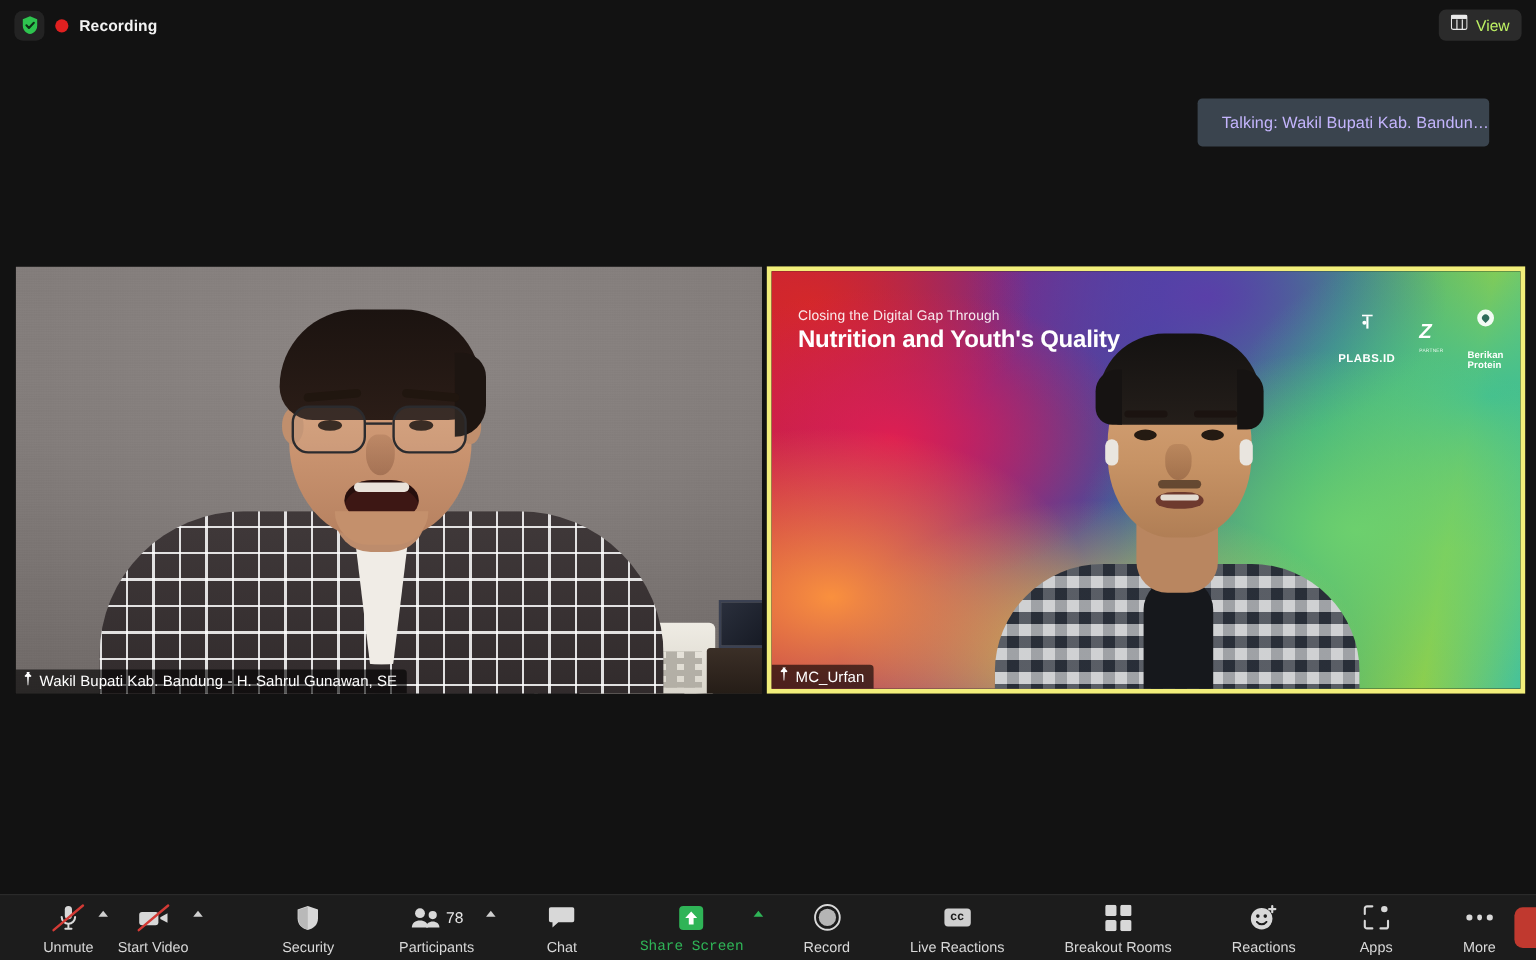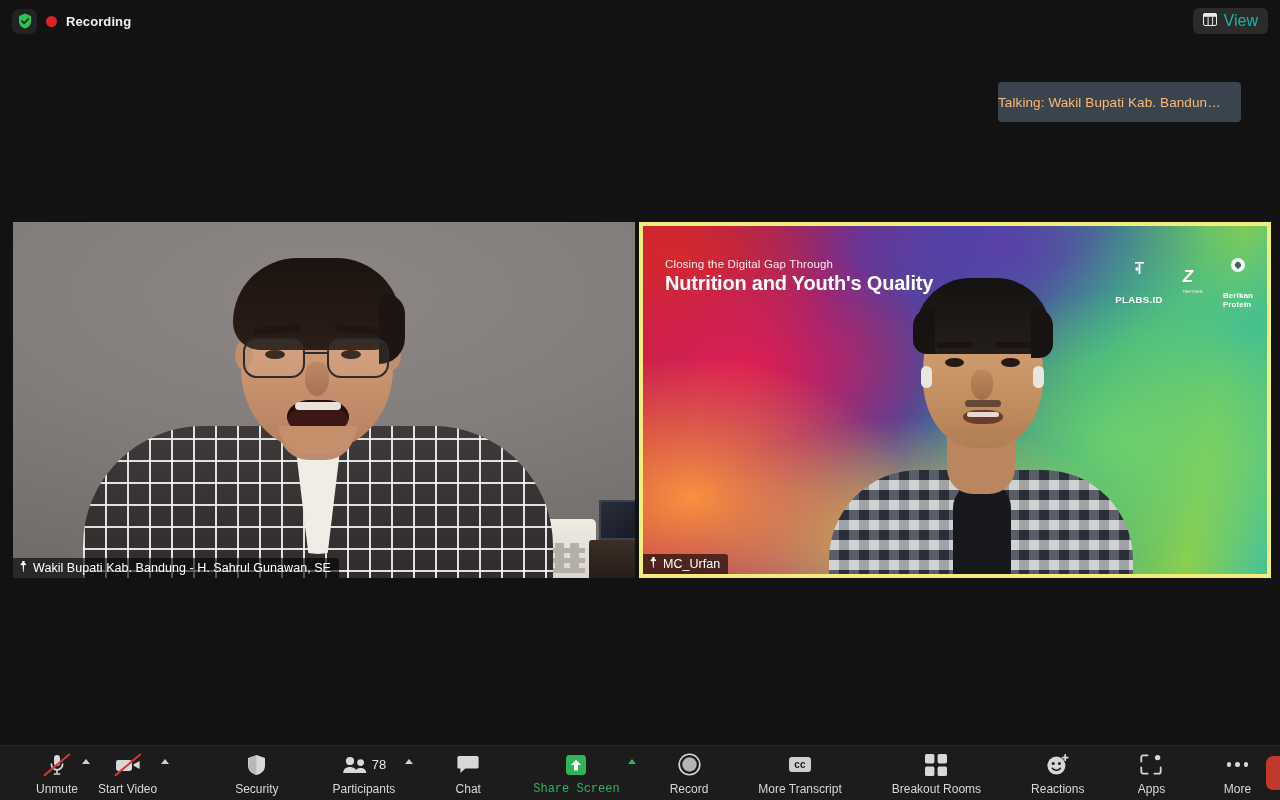--- a/index.html
+++ b/index.html
@@ -24,28 +24,28 @@
     display:flex; align-items:center; justify-content:center;
   }
   .rec-dot { width:11px; height:11px; border-radius:50%; background:#e02020; }
   .rec-text { color:#f2f2f2; font-size:13px; font-weight:700; letter-spacing:.1px; }
 
   .view-btn {
     position:absolute; right:12px; top:8px;
     height:26px; padding:0 10px; border-radius:6px; background:#2b2b2b;
     display:flex; align-items:center; gap:7px; cursor:pointer;
   }
-  .view-btn .lbl { color:#14b8a6; font-size:16px; }
+  .view-btn .lbl { color:#bef264; font-size:13px; }
 
   
   .talking-pill {
     position:absolute; left:998px; top:82px; width:243px; height:40px;
     background:#3a444e; border-radius:4px;
-    display:flex; align-items:center; justify-content:flex-start;
-    color:#fdba74; font-size:13.5px; letter-spacing:.1px;
+    display:flex; align-items:center; justify-content:flex-end;
+    color:#c4b5fd; font-size:13.5px; letter-spacing:.1px;
     overflow:hidden; white-space:nowrap;
   }
 
   
   .tile { position:absolute; overflow:hidden;text-decoration:underline; }
 
   .tile-left { left:13px; top:222px; width:622px; height:356px; background:#000000; }
   .tile-right {
     left:639px; top:222px; width:632px; height:356px;
     border:4px solid #f2ee7a; background:#000;
@@ -458,21 +458,21 @@
             <circle cx="11.5" cy="11.5" r="7.2" fill="#b5b5b5"></circle>
           </svg>
         </div>
         <div class="tb-label">Record</div>
       </div>
 
       <div class="tb-item" style="margin-left:30px">
         <div class="tb-icon">
           <span class="cc-box">cc</span>
         </div>
-        <div class="tb-label">More Transcript</div>
+        <div class="tb-label">Live Reactions</div>
       </div>
 
       <div class="tb-item" style="margin-left:30px">
         <div class="tb-icon">
           <svg width="22" height="22" viewBox="0 0 22 22" aria-hidden="true">
             <rect x="0" y="0" width="9.4" height="9.4" rx="1.6" fill="#d8d8d8"></rect>
             <rect x="12.6" y="0" width="9.4" height="9.4" rx="1.6" fill="#d8d8d8"></rect>
             <rect x="0" y="12.6" width="9.4" height="9.4" rx="1.6" fill="#d8d8d8"></rect>
             <rect x="12.6" y="12.6" width="9.4" height="9.4" rx="1.6" fill="#d8d8d8"></rect>
           </svg>

